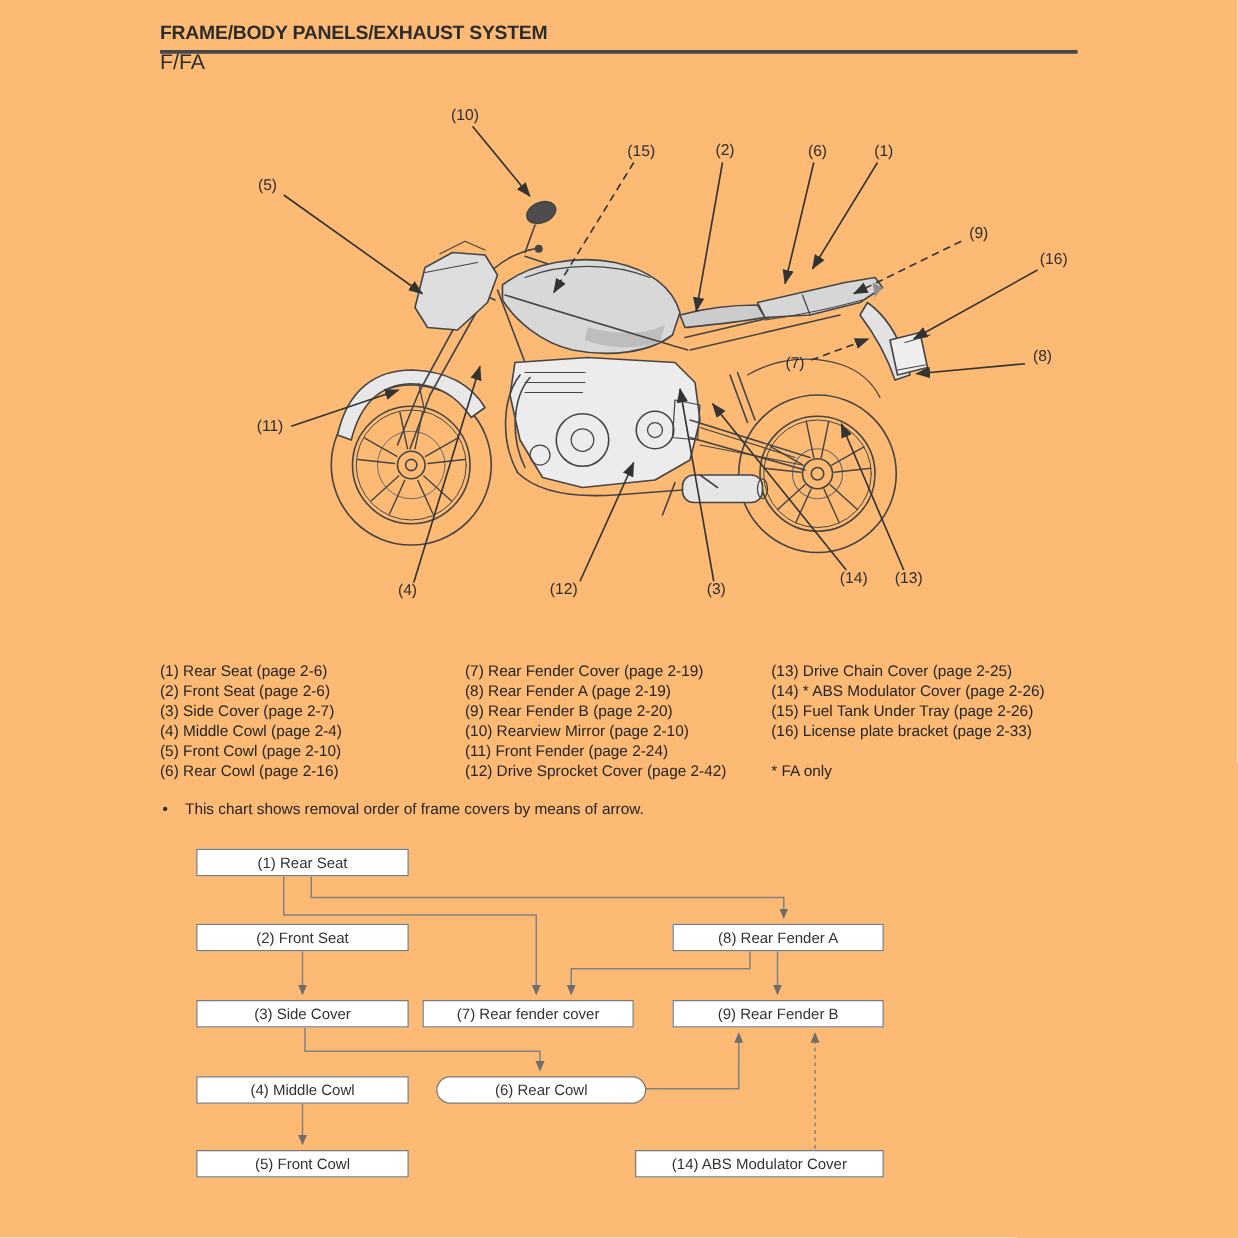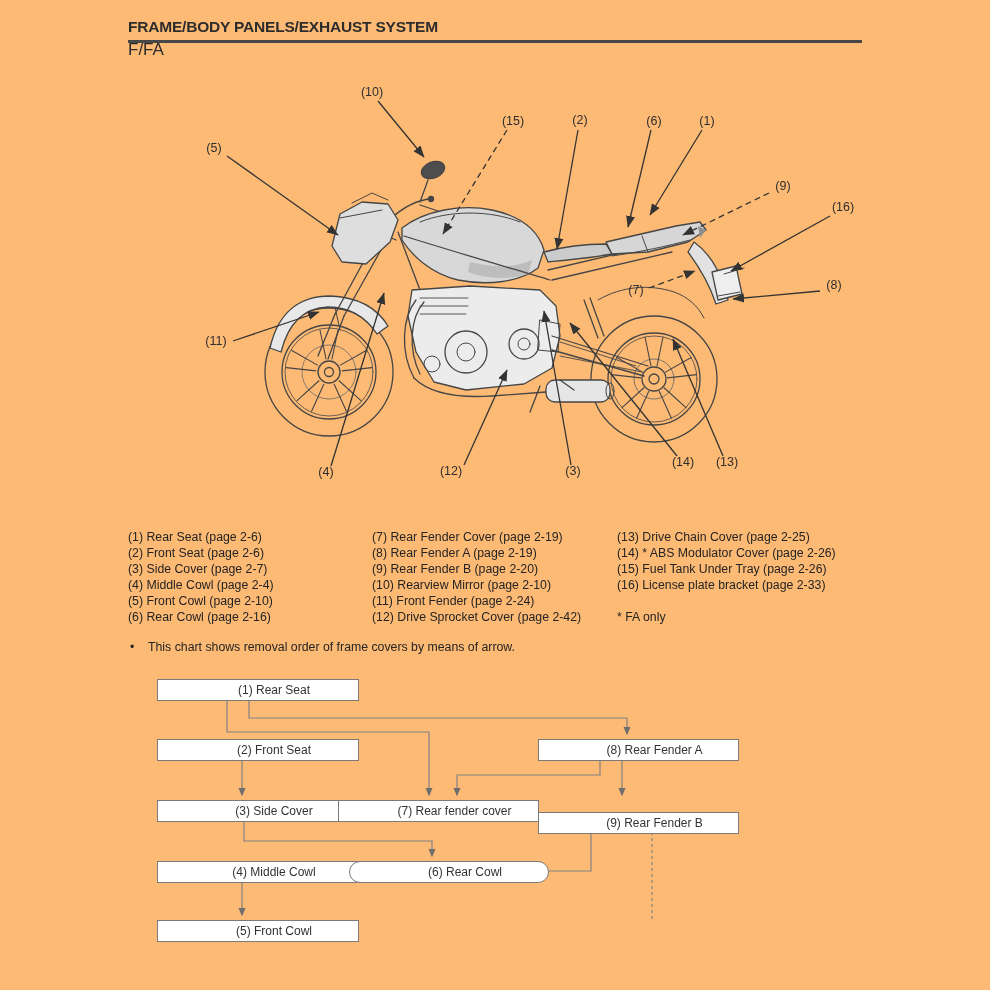--- a/index.html
+++ b/index.html
@@ -12,21 +12,21 @@
   #model{position:absolute;left:128px;top:40px;font-size:17px;font-weight:normal;color:#2c2c2c;}
   
   .plist{position:absolute;top:529px;font-size:12.3px;line-height:16px;color:#242424;white-space:nowrap;}
   #col1{left:128px;} #col2{left:372px;} #col3{left:617px;}
   .fnote{margin-top:16px;}
   
   #note{position:absolute;left:130px;top:640px;font-size:12.3px;color:#242424;}
   #note .b{display:inline-block;width:18px;}
   
   .fbox{position:absolute;height:20px;border:1px solid #7a7a7a;background:#fff;
-        font-size:12px;line-height:20px;text-align:center;color:#333;white-space:nowrap;z-index:3;padding-left:32px;}
+        font-size:12px;line-height:20px;text-align:center;color:#333;white-space:nowrap;z-index:3;}
   
   #ovl{position:absolute;left:0;top:0;z-index:2;pointer-events:none;}
   .callout{font-family:"Liberation Sans", sans-serif;font-size:12.5px;fill:#2e2e2e;}
 </style>
 </head>
 <body>
 
 <div id="page">
 
   <div id="title">FRAME/BODY PANELS/EXHAUST SYSTEM</div>
@@ -60,21 +60,22 @@
   <div id="note"><span class="b">•</span><span>This chart shows removal order of frame covers by means of arrow.</span></div>
 
   <div class="fbox" style="left:157px;top:679px;width:168px;">(1) Rear Seat</div>
   <div class="fbox" style="left:157px;top:739px;width:168px;">(2) Front Seat</div>
   <div class="fbox" style="left:157px;top:800px;width:168px;">(3) Side Cover</div>
   <div class="fbox" style="left:157px;top:861px;width:168px;">(4) Middle Cowl</div>
   <div class="fbox" style="left:157px;top:920px;width:168px;">(5) Front Cowl</div>
   <div class="fbox" style="left:338px;top:800px;width:167px;">(7) Rear fender cover</div>
   <div class="fbox" style="left:349px;top:861px;width:166px;border-radius:11px;">(6) Rear Cowl</div>
   <div class="fbox" style="left:538px;top:739px;width:167px;">(8) Rear Fender A</div>
-  <div class="fbox" style="left:538px;top:800px;width:167px;margin-top:12px;">(9) Rear Fender B</div>
+  <div class="fbox" style="left:538px;top:800px;width:167px;">(9) Rear Fender B</div>
+  <div class="fbox" style="left:508px;top:920px;width:197px;">(14) ABS Modulator Cover</div>
 
   <svg id="ovl" width="990" height="990" viewBox="0 0 990 990">
     <defs>
       <marker id="ah" markerWidth="10" markerHeight="9" refX="8.5" refY="4.5" orient="auto">
         <path d="M0,1 L9,4.5 L0,8 Z" fill="#333"></path>
       </marker>
       <marker id="fh" markerWidth="8" markerHeight="7" refX="6" refY="3.5" orient="auto">
         <path d="M0,0.5 L7,3.5 L0,6.5 Z" fill="#6e6e6e"></path>
       </marker>
       <g id="spokepair" stroke="#454545" stroke-width="1.1" fill="none">

